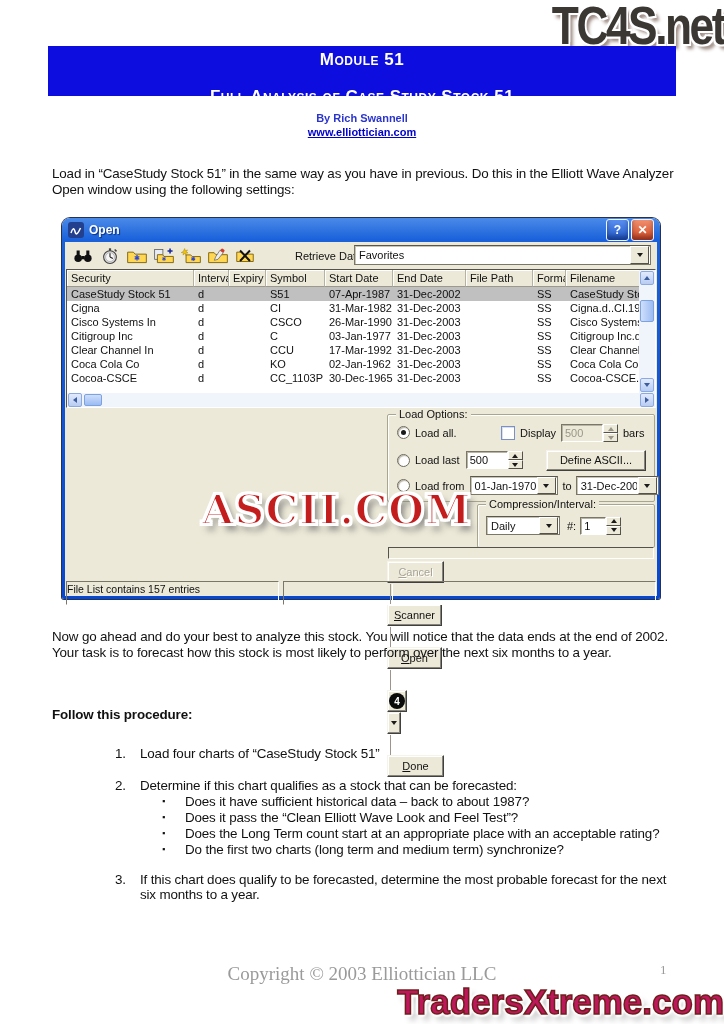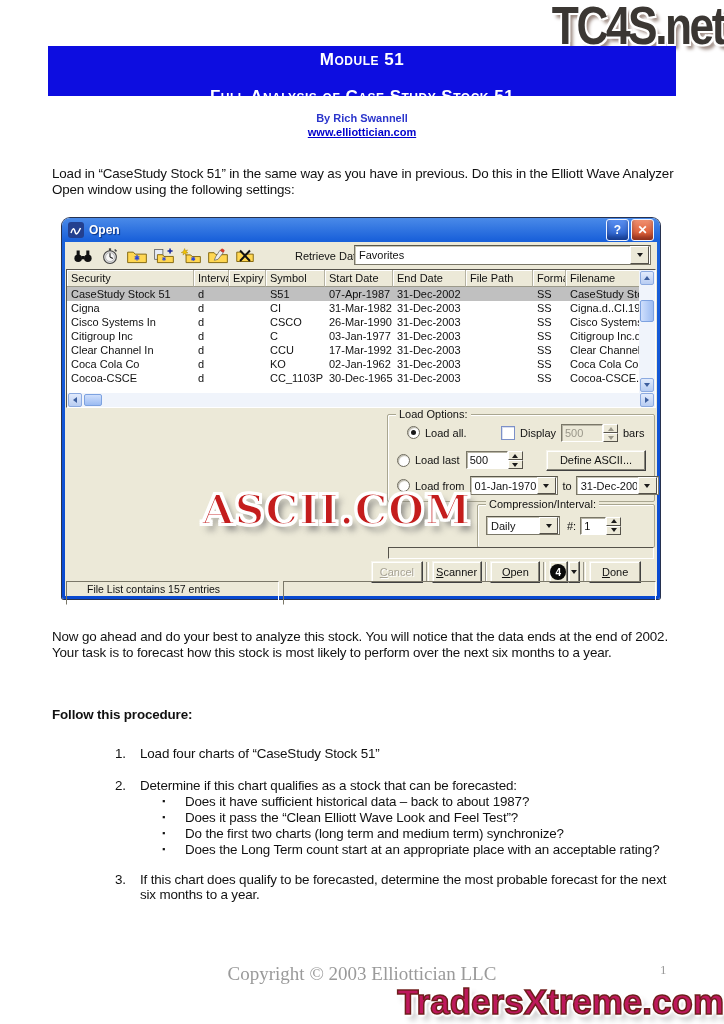--- a/index.html
+++ b/index.html
@@ -104,25 +104,25 @@
   .field.dis{background:#ece9d8;color:#9a978a;}
   .spin{width:15px;display:flex;flex-direction:column;flex:none;}
   .spin div{height:9px;background:#ece9d8;border:1px solid;border-color:#fff #55524a #55524a #fff;display:flex;align-items:center;justify-content:center;box-sizing:border-box;}
   .btn3d{background:#ece9d8;border:1px solid;border-color:#f6f4ea #404040 #404040 #f6f4ea;box-shadow:inset -1px -1px 0 #87857a,inset 1px 1px 0 #fff;
     text-align:center;box-sizing:border-box;}
   .pbtn{display:inline-block;height:22px;line-height:20px;font-size:11px;}
   .pbtn::first-letter{text-decoration:underline;}
   .pbtn.disabled{color:#a7a395;text-shadow:1px 1px 0 #fff;}
   .sep{width:1px;height:20px;border-left:1px solid #9a978a;border-right:1px solid #fff;margin:1px 3px 0;}
   .strip{position:absolute;left:323px;top:305px;width:266px;height:12px;background:#ece9d8;border:1px solid;border-color:#55524a #fff #fff #55524a;box-sizing:border-box;}
-  .btnrow{position:absolute;left:306px;top:319px;width:270px;display:flex;}
+  .btnrow{position:absolute;left:322px;top:319px;width:270px;display:flex;flex-direction:column;}
   .circle-badge{width:16px;height:16px;border-radius:50%;background:#0a0a0a;color:#fff;font-size:10px;font-weight:bold;
     display:flex;align-items:center;justify-content:center;margin:2px auto 0;}
   .statusbar{position:absolute;left:0;top:339px;width:592px;height:15px;display:flex;}
-  .status-panel{border:1px solid;border-color:#7a7768 #fff #fff #7a7768;height:24px;box-sizing:border-box;font-size:10.5px;padding:1px 0 0 20px;}
+  .status-panel{border:1px solid;border-color:#7a7768 #fff #fff #7a7768;height:24px;box-sizing:border-box;font-size:10.5px;padding:1px 0 0 0;}
 </style>
 </head>
 <body>
 
 <div class="page">
 
   <div class="wm-top">TC4S.net</div>
 
   <div class="banner" style="background:#0d0de0;">
     <div class="l1">Module 51</div>
@@ -331,21 +331,21 @@
           <div class="hthumb"></div>
           <div class="spacer"></div>
           <div class="sb-btn">
               <span class="xt-rt"></span>
             </div>
         </div>
       </div>
 
       <div class="groupbox" style="left:322px;top:172px;width:266px;height:86px;">
         <span class="legend">Load Options:</span>
-        <div class="fo-row" style="left:19px;top:11px;">
+        <div class="fo-row" style="left:9px;top:11px;">
           <span class="radio checked"></span>
           <span class="rlbl">Load all.</span>
         </div>
         <div class="fo-row" style="left:113px;top:11px;">
           <span class="chk" style="margin-left:0;"></span>
           <span class="rlbl">Display</span>
         </div>
         <div class="fo-row" style="left:173px;top:9px;">
           <span class="field dis" style="width:42px;">500</span>
           <span class="spin">
@@ -463,26 +463,26 @@
           <span class="btxt">Does it have sufficient historical data – back to about 1987?</span>
         </div>
 
         <div class="bullet-row">
           <span class="sq"></span>
           <span class="btxt">Does it pass the “Clean Elliott Wave Look and Feel Test”?</span>
         </div>
 
         <div class="bullet-row">
           <span class="sq"></span>
-          <span class="btxt">Do the first two charts (long term and medium term) synchronize?</span>
+          <span class="btxt">Does the Long Term count start at an appropriate place with an acceptable rating?</span>
         </div>
 
         <div class="bullet-row">
           <span class="sq"></span>
-          <span class="btxt">Does the Long Term count start at an appropriate place with an acceptable rating?</span>
+          <span class="btxt">Do the first two charts (long term and medium term) synchronize?</span>
         </div>
       </div>
     <div class="proc-item" style="margin-top:14px;">
       <span class="num">3.</span>
       <span class="itxt">If this chart does qualify to be forecasted, determine the most probable forecast for the next six months to a year.</span>
     </div>
   </div>
 
   <div class="footer">Copyright © 2003 Elliottician LLC</div>
   <div class="pageno">1</div>

